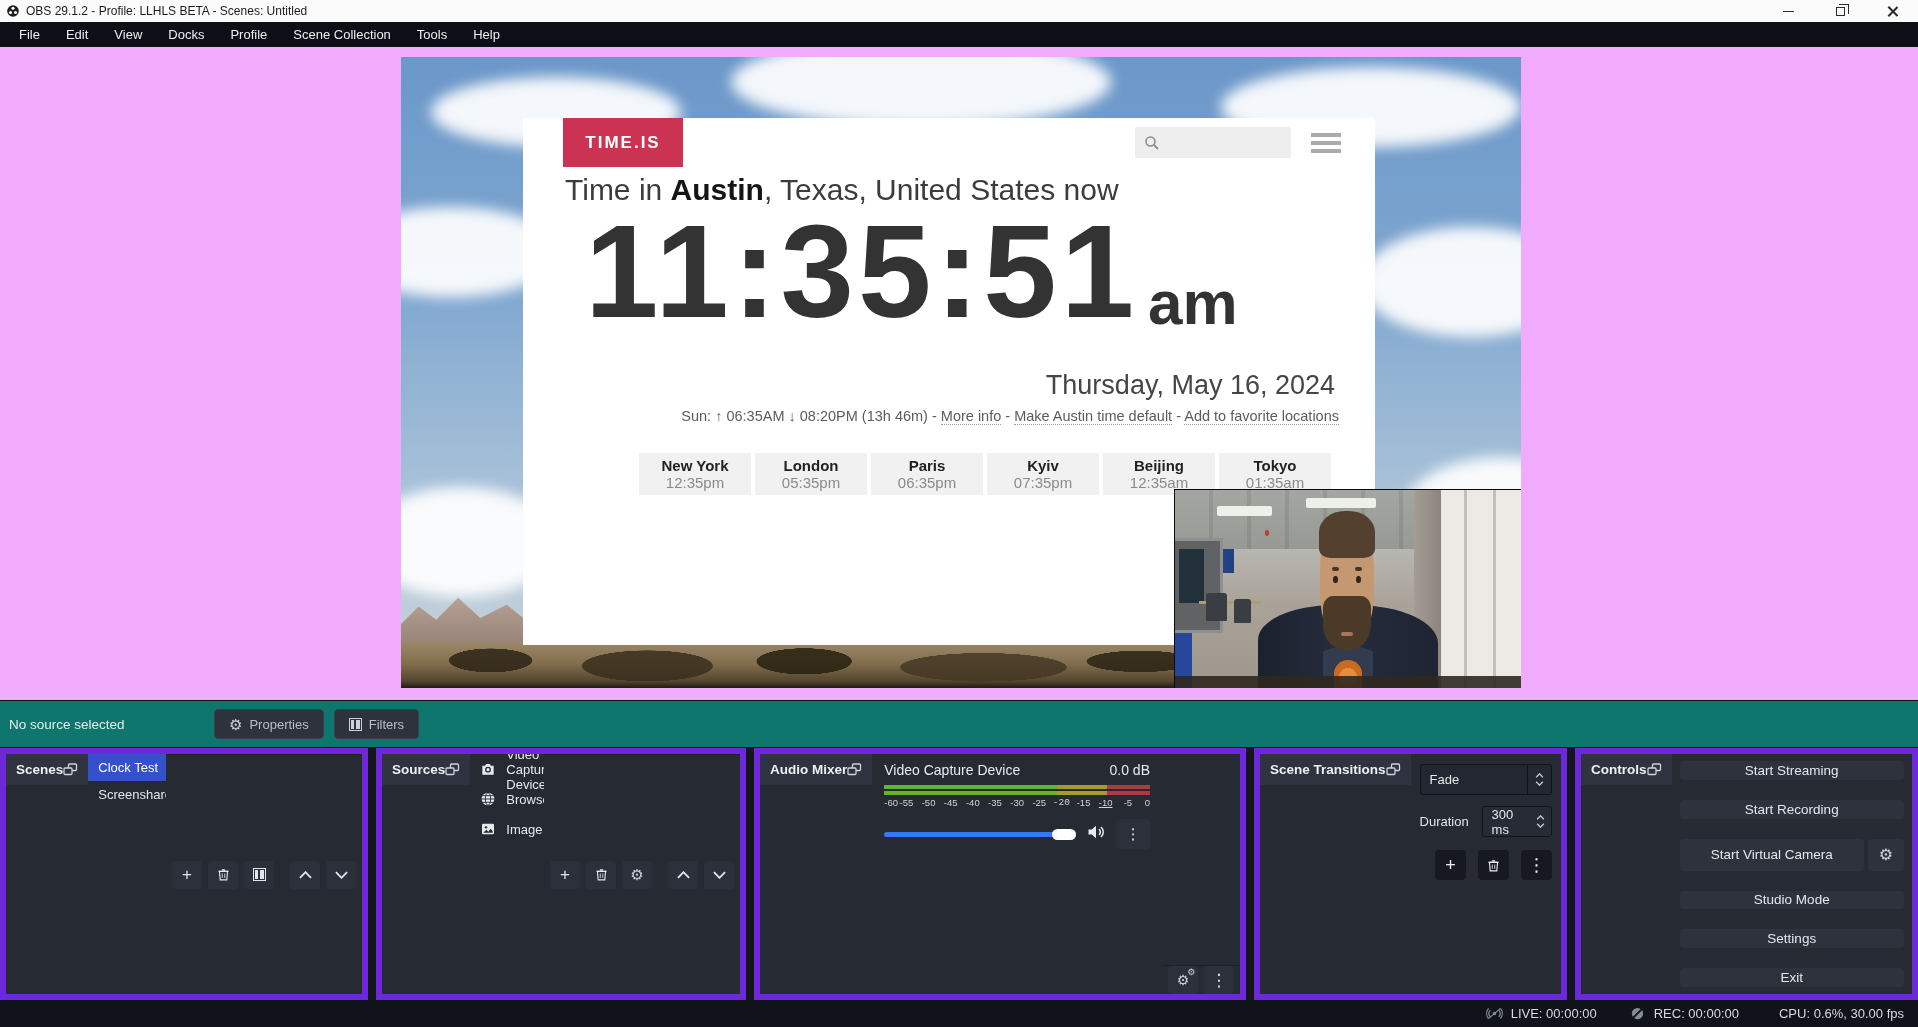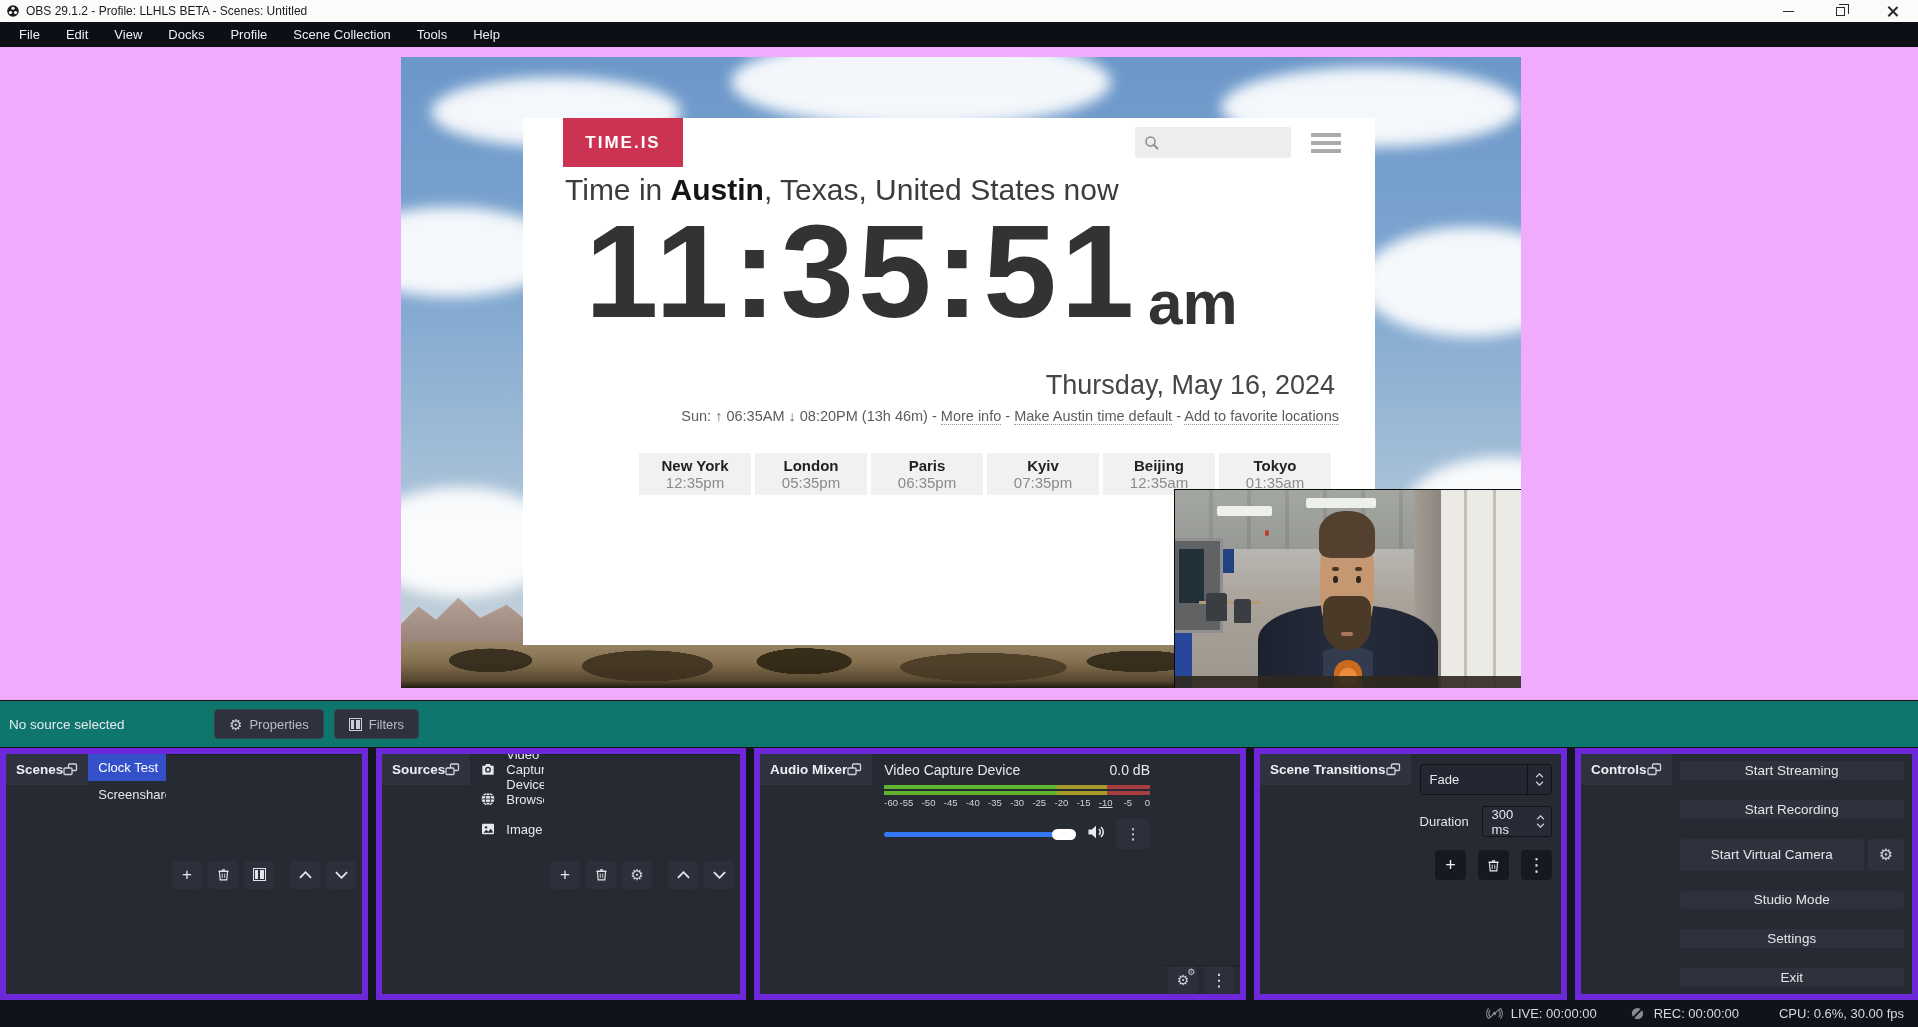--- a/index.html
+++ b/index.html
@@ -510,21 +510,21 @@
         <div class="mx-bar"></div>
         <div class="mx-ruler">
           <span class="mx-tick" style="left:0%;transform:none;">-60</span>
           <span class="mx-tick" style="left:8.33%;">-55</span>
           <span class="mx-tick" style="left:16.67%;">-50</span>
           <span class="mx-tick" style="left:25%;">-45</span>
           <span class="mx-tick" style="left:33.33%;">-40</span>
           <span class="mx-tick" style="left:41.67%;">-35</span>
           <span class="mx-tick" style="left:50%;">-30</span>
           <span class="mx-tick" style="left:58.33%;">-25</span>
-          <span class="mx-tick" style="left:66.67%;">-20</span>
+          <span class="mx-tick" style="left:66.67%;font-family:Liberation Mono, monospace;">-20</span>
           <span class="mx-tick" style="left:75%;">-15</span>
           <span class="mx-tick" style="left:83.33%;text-decoration:underline;">-10</span>
           <span class="mx-tick" style="left:91.67%;">-5</span>
           <span class="mx-tick" style="left:100%;transform:translateX(-100%);">0</span>
         </div>
       </div>
       <div class="mx-sliderrow">
         <div class="mx-track">
           <div class="mx-handle"></div>
         </div>

